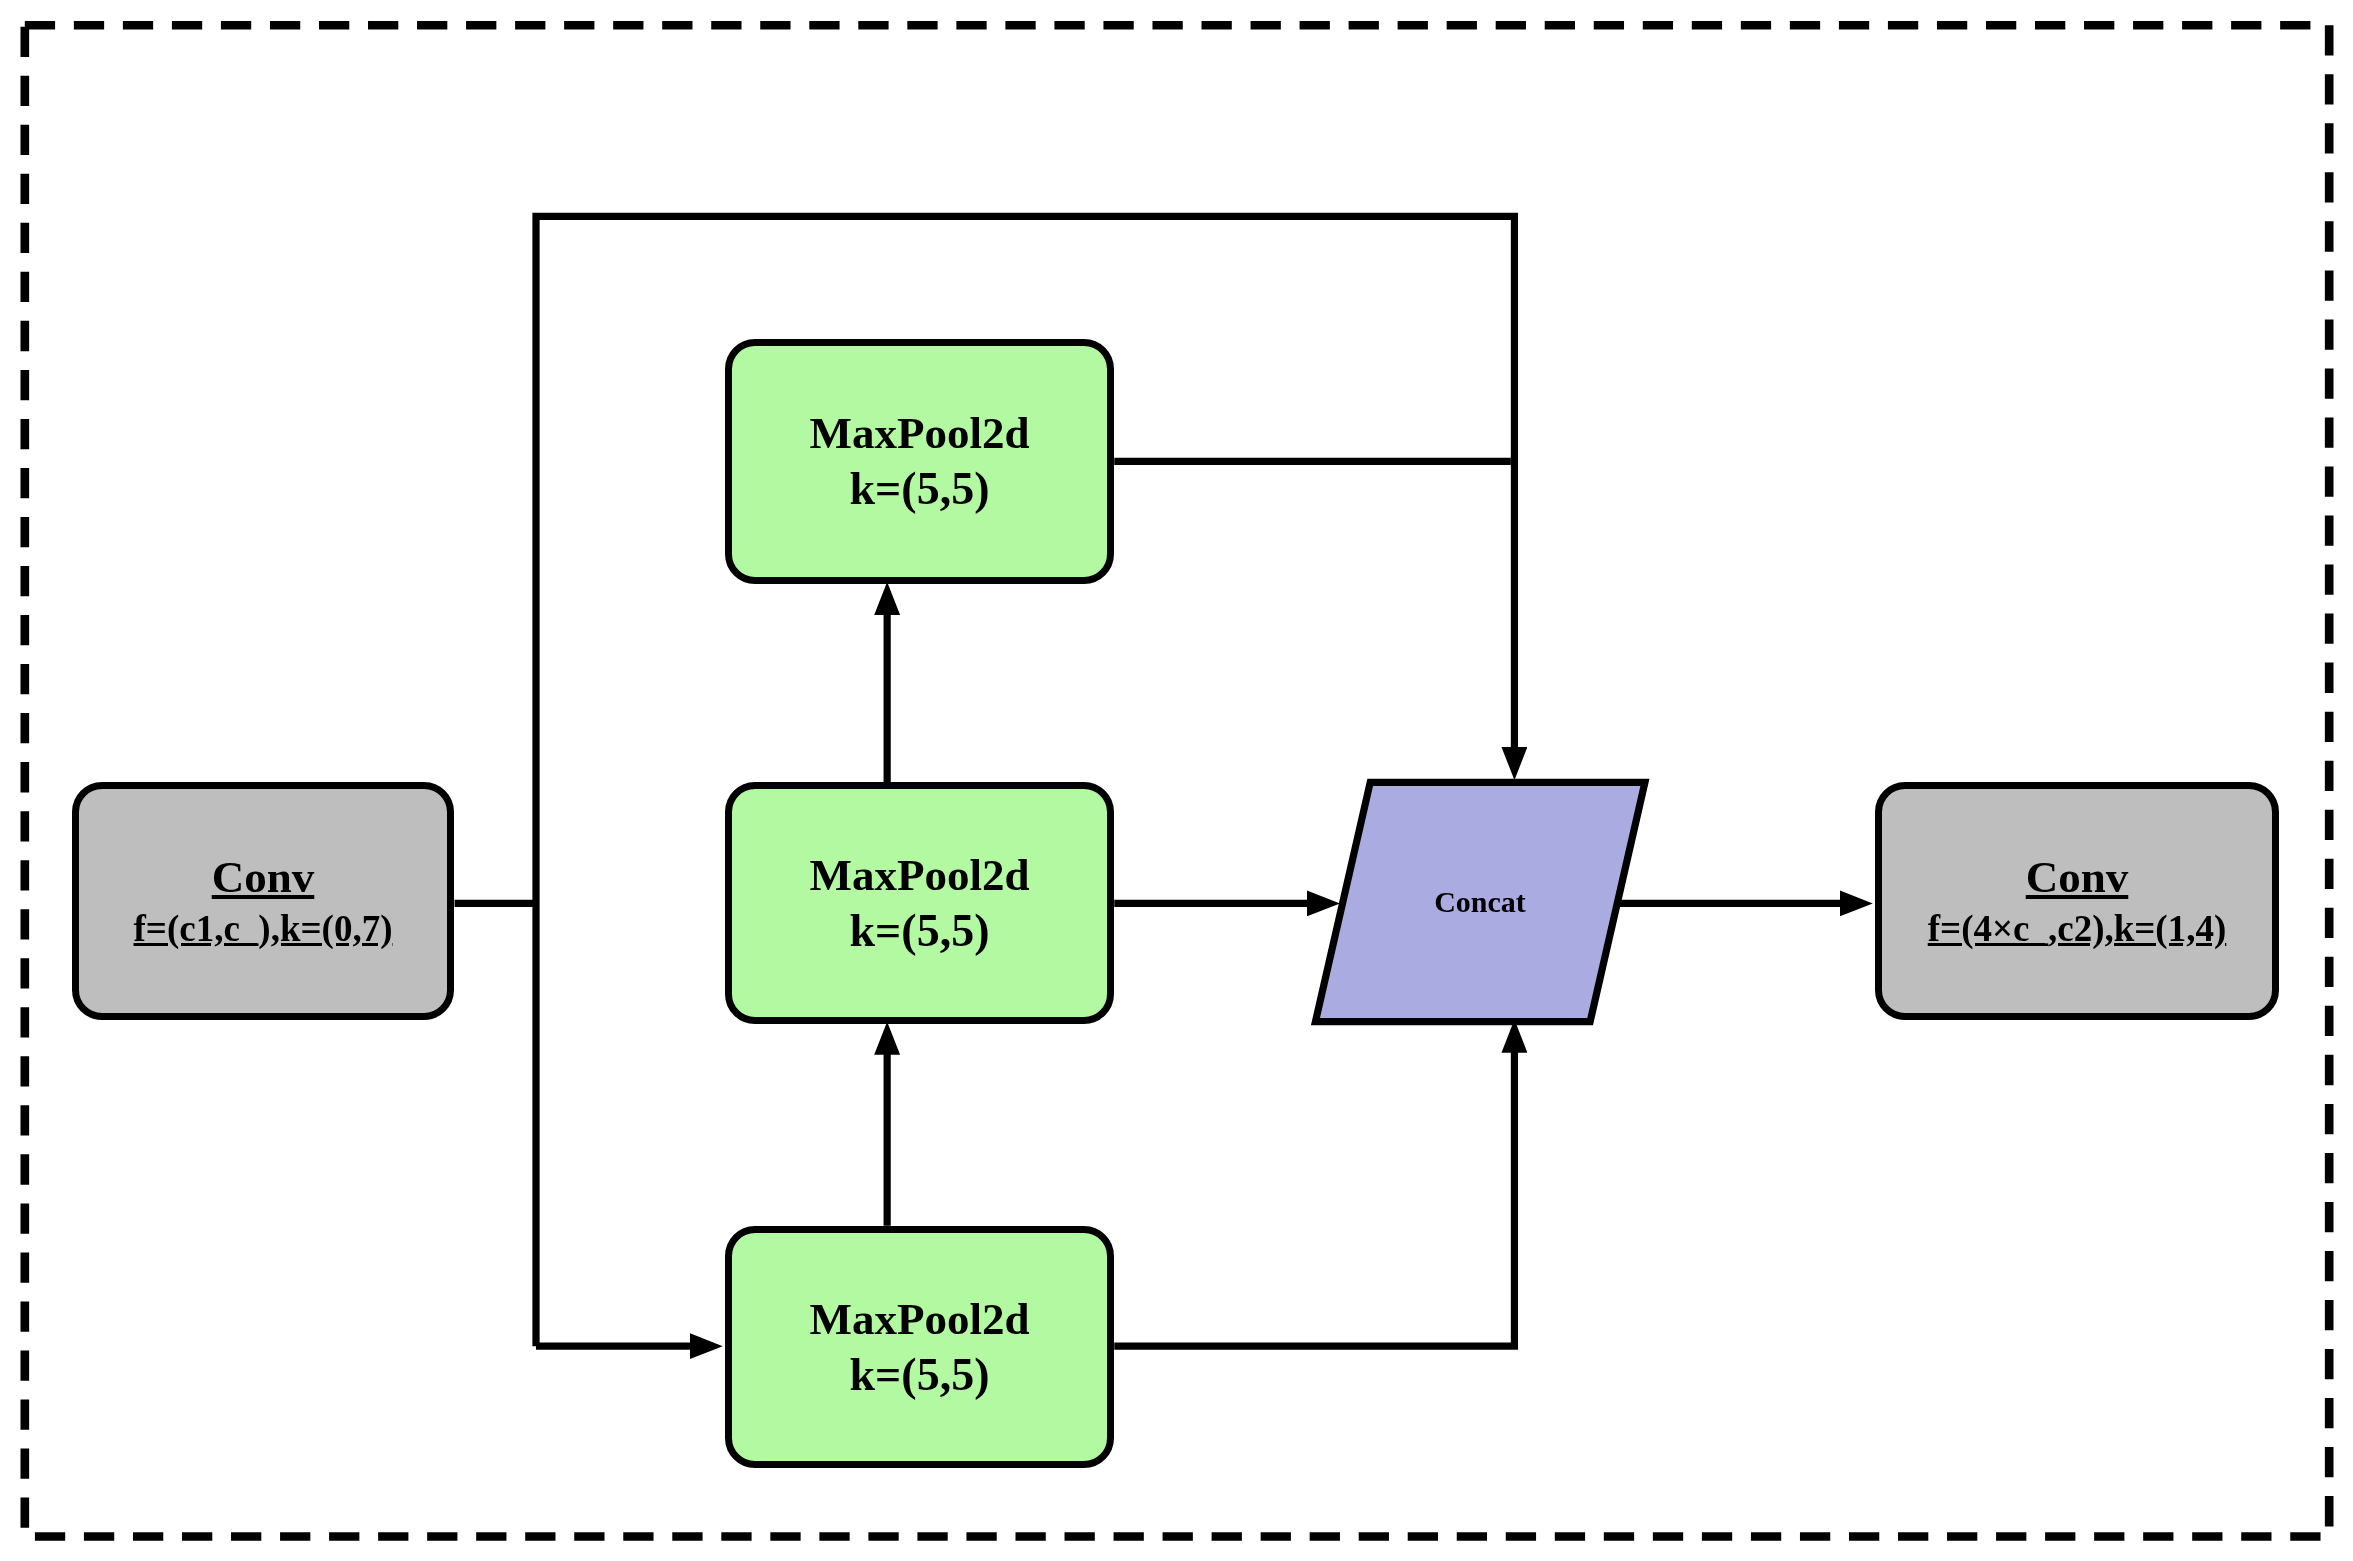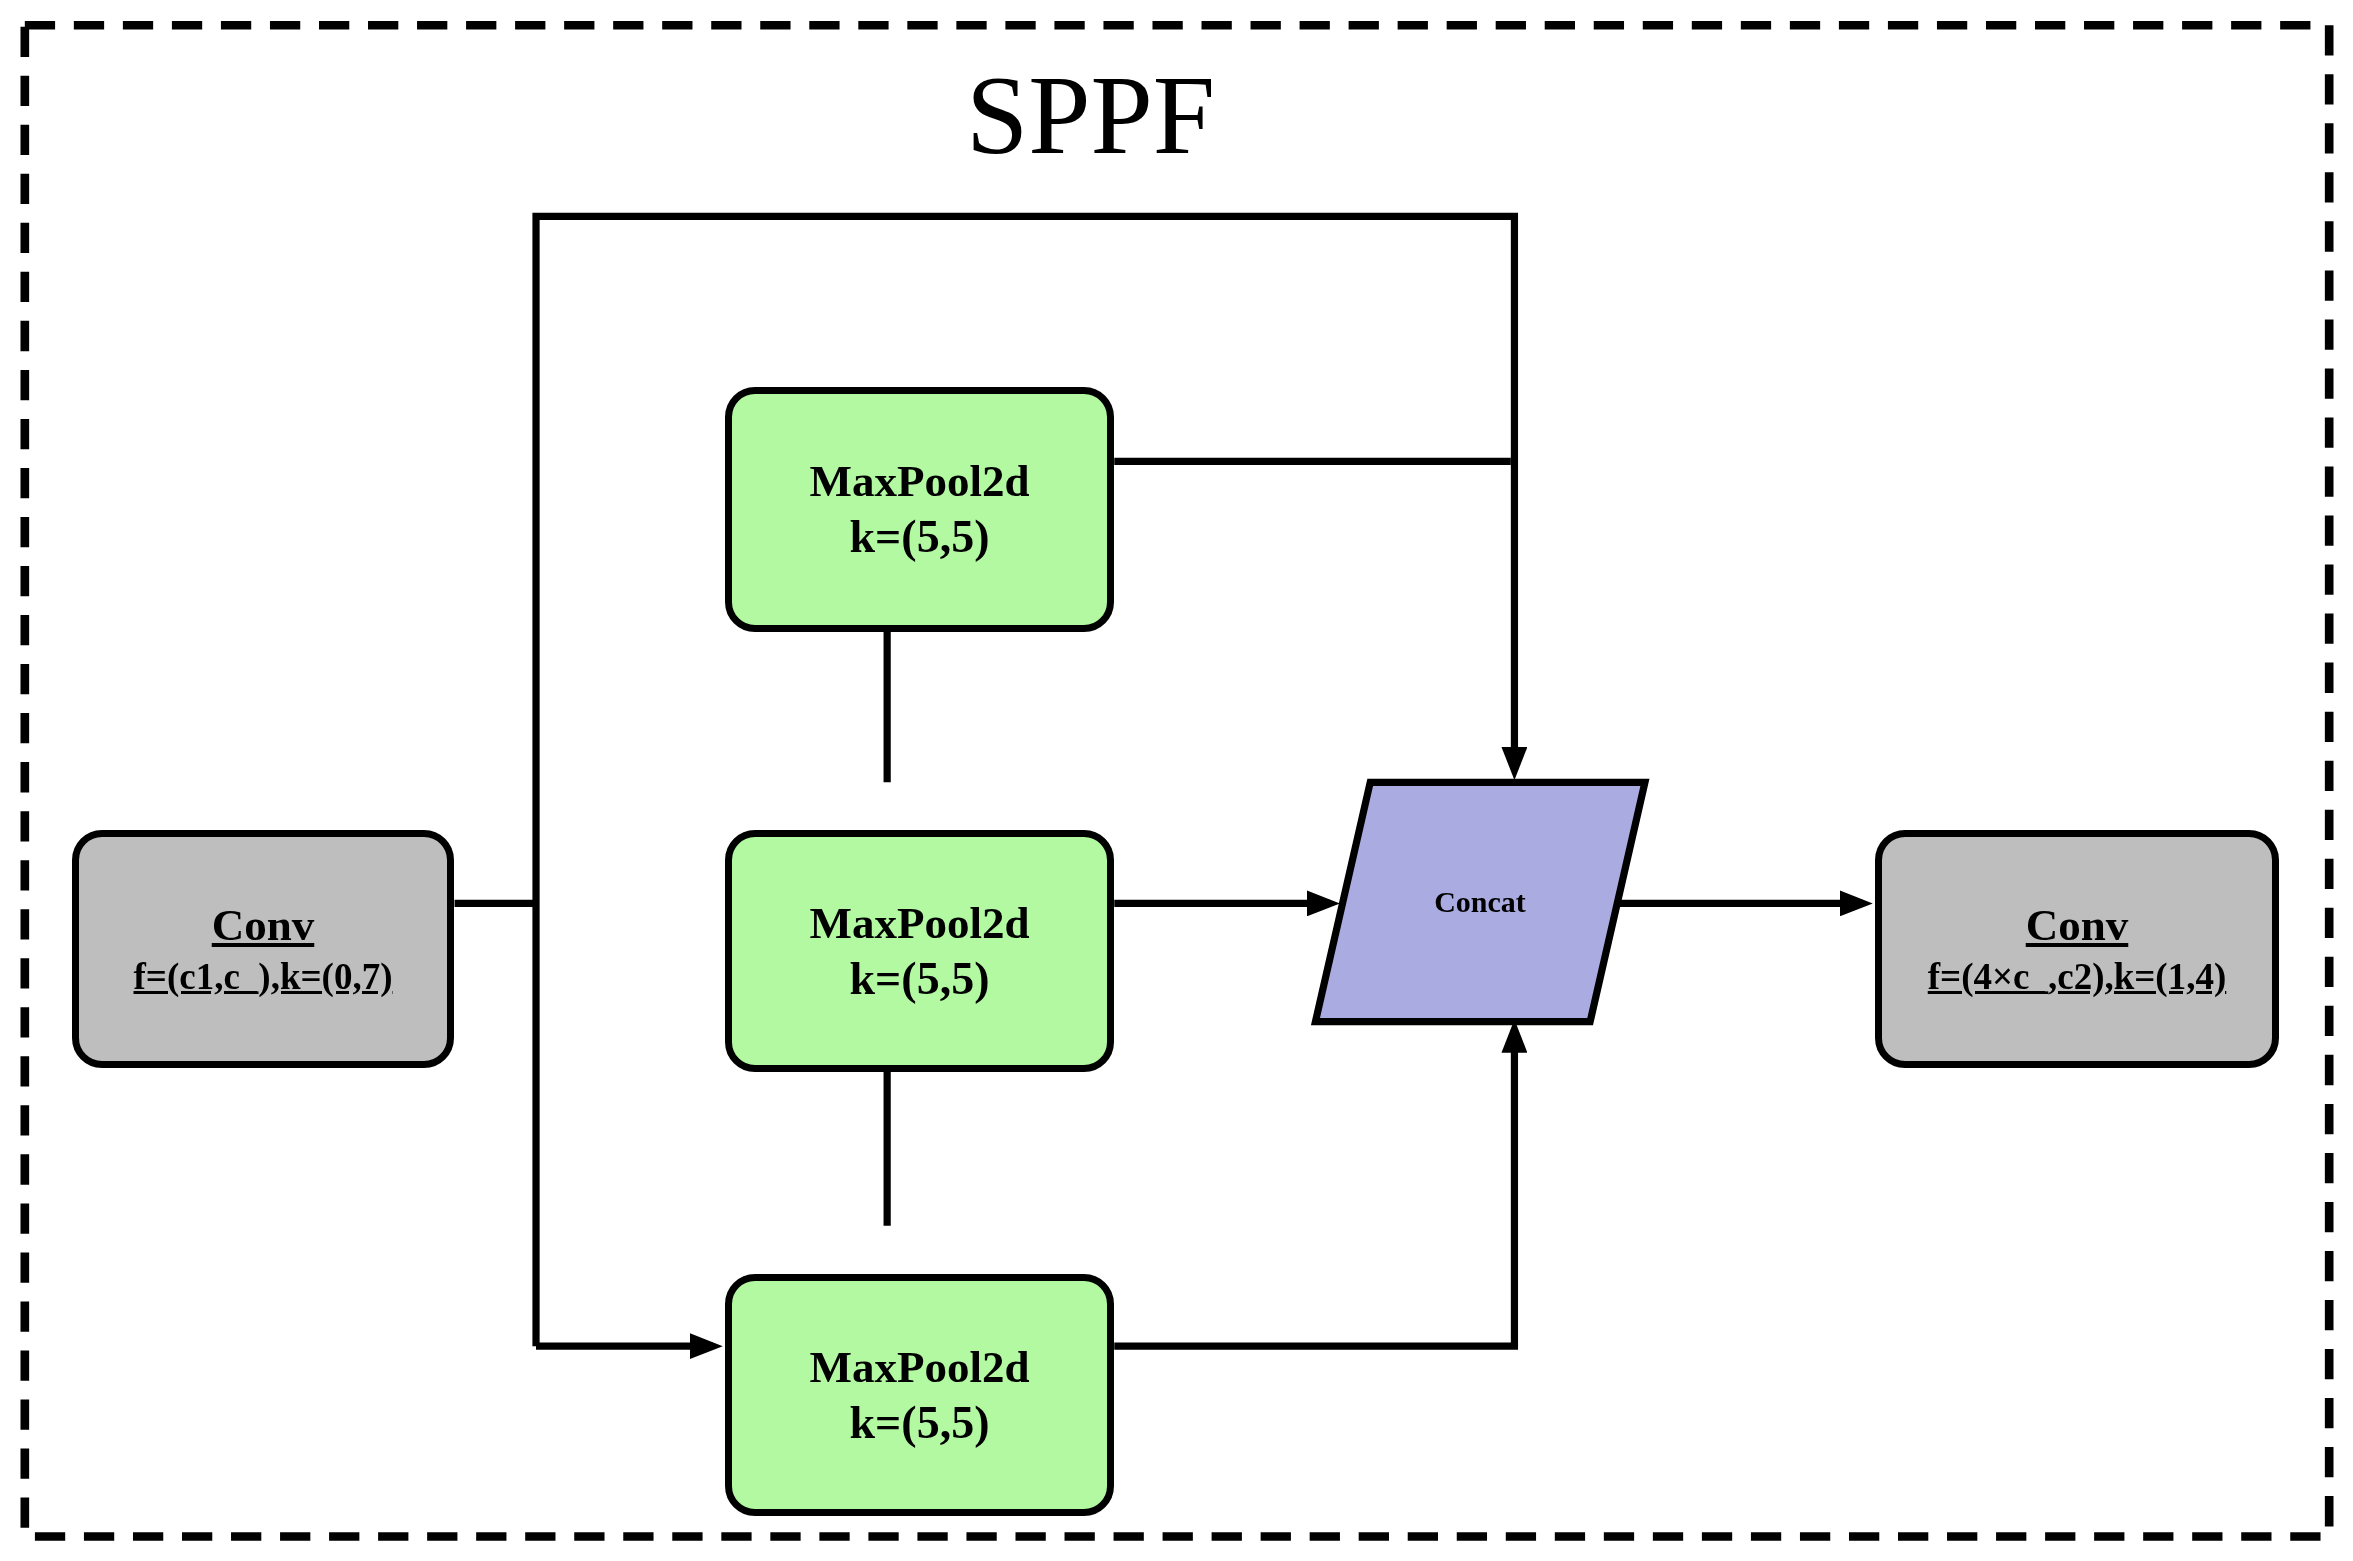--- a/index.html
+++ b/index.html
@@ -55,21 +55,20 @@
     box-sizing: border-box;
     border: 7.2px solid var(--stroke, #000);
     border-radius: 30px;
     display: flex;
     flex-direction: column;
     align-items: center;
     justify-content: center;
     text-align: center;
     font-weight: bold;
     gap: 10px;
-    margin-top: 48px;
   }
   .node.conv { background: var(--conv-fill, #bebebe); text-decoration: underline; }
   .node.maxpool { background: var(--maxpool-fill, #b2f9a2); }
   .node-title { font-size: 45px; line-height: 1; white-space: nowrap; }
   .node-sub { font-size: 37px; line-height: 1; white-space: nowrap; }
   .maxpool .node-sub { font-size: 46px; }
   .concat-label {
     position: absolute;
     left: 1315px;
     top: 782px;
@@ -103,21 +102,20 @@
     <path class="wire" d="M 743 1867 H 988" marker-end="url(#arrow)"></path>
     <path class="wire" d="M 1230 1700 V 1431" marker-end="url(#arrow)"></path>
     <path class="wire" d="M 1230 1085 V 821" marker-end="url(#arrow)"></path>
     <path class="wire" d="M 1545 1253 H 1844" marker-end="url(#arrow)"></path>
     <path class="wire" d="M 1545 1867 H 2100 V 1428" marker-end="url(#arrow)"></path>
     <path class="wire" d="M 2243 1253 H 2583" marker-end="url(#arrow)"></path>
 
     <polygon class="concat-shape" points="1900,1085 2281,1085 2205,1417 1824,1417"></polygon>
   </svg>
 
-  <div class="diagram-title">SPPF</div>
 
   <div class="node conv" style="left:72px; top:782px; width:382px; height:238px;">
     <div class="node-title">Conv</div>
     <div class="node-sub">f=(c1,c_),k=(0,7)</div>
   </div>
 
   <div class="node maxpool" style="left:725px; top:339px; width:389px; height:245px;">
     <div class="node-title">MaxPool2d</div>
     <div class="node-sub">k=(5,5)</div>
   </div>

